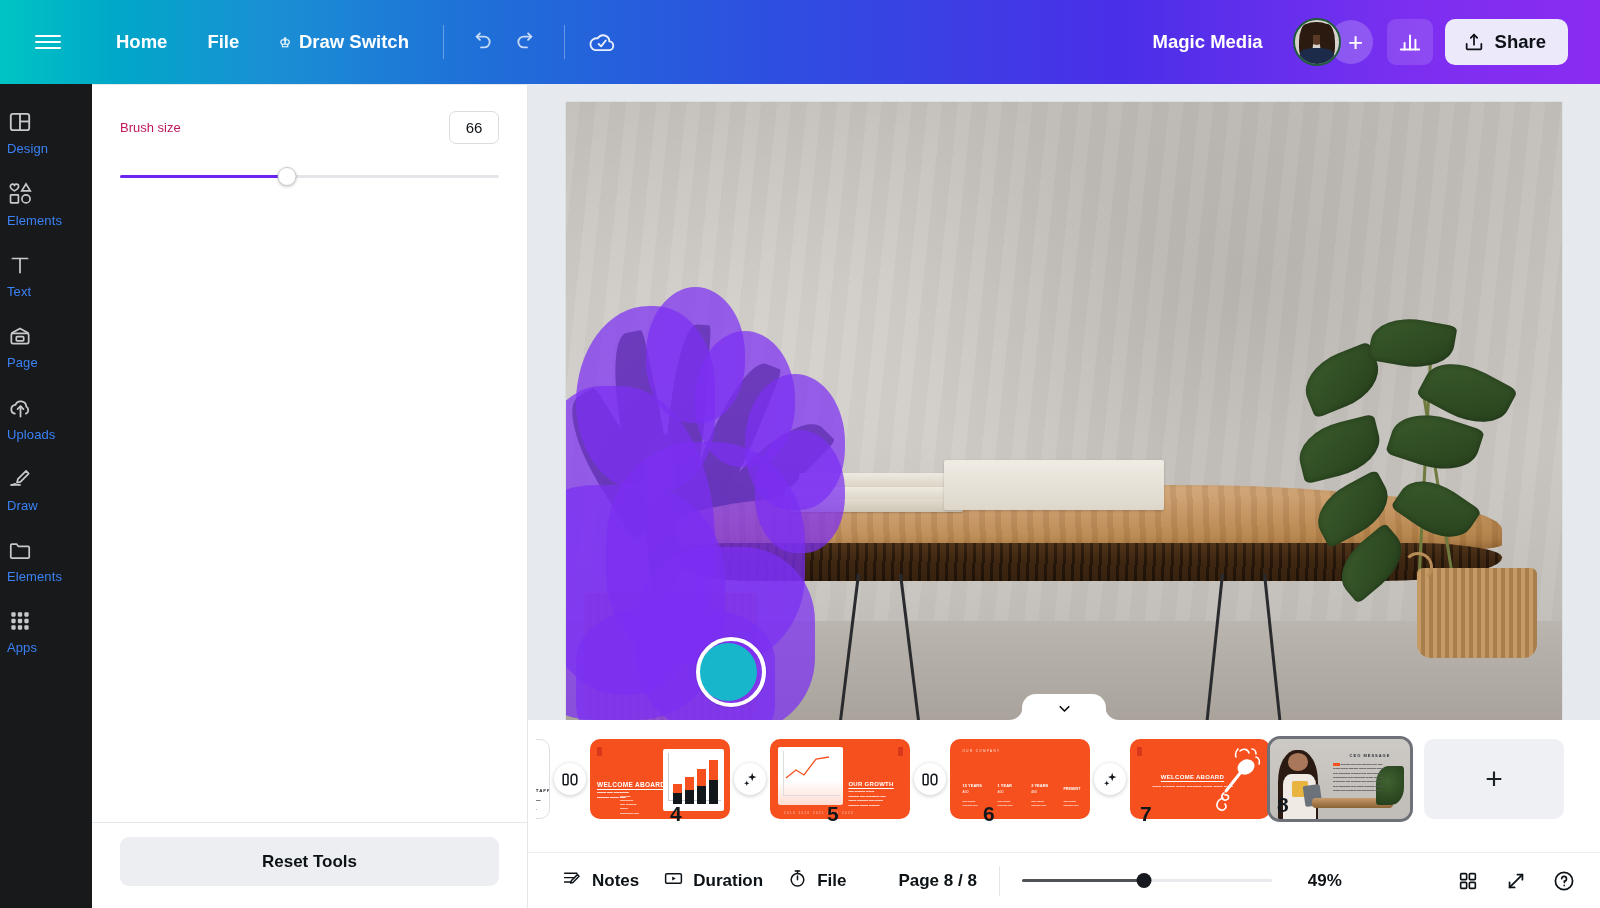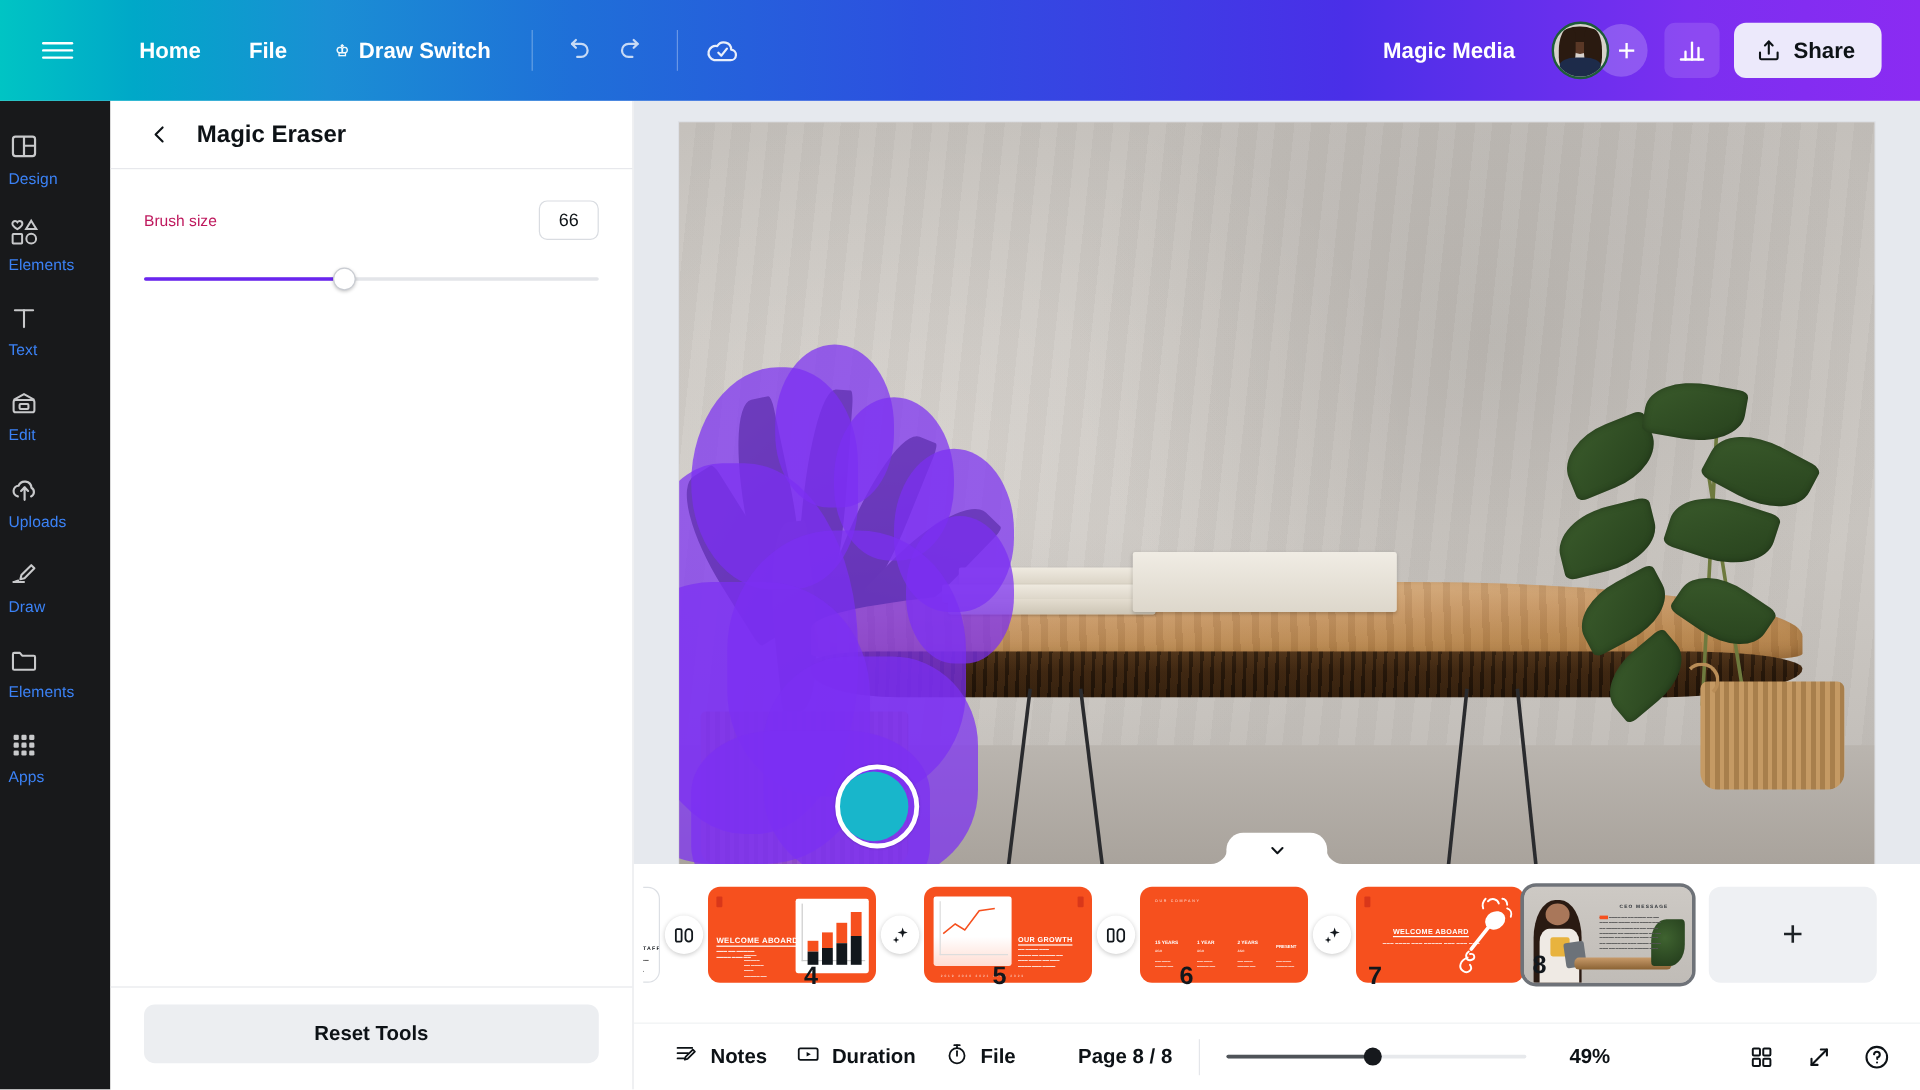--- a/index.html
+++ b/index.html
@@ -365,21 +365,21 @@
       </div>
 
       <div class="rail-item">
         <span>
           <svg width="26" height="26" viewBox="0 0 24 24" fill="none" stroke="#c8c9cb" stroke-width="1.6" stroke-linejoin="round">
             <path d="M4 9.5 12 5l8 4.5"></path>
             <rect x="4" y="9.5" width="16" height="9.5" rx="1.6"></rect>
             <rect x="8.6" y="12.6" width="6.8" height="3.8" rx="0.8"></rect>
           </svg>
         </span>
-        <span class="lbl">Edit</span>
+        <span class="lbl">Page</span>
       </div>
 
       <div class="rail-item">
         <span>
           <svg width="27" height="27" viewBox="0 0 24 24" fill="none" stroke="#c8c9cb" stroke-width="1.6" stroke-linecap="round" stroke-linejoin="round">
             <path d="M7 17.5a4 4 0 0 1 .5-7.9 5 5 0 0 1 9.6 1.5 3.6 3.6 0 0 1-.3 6.4"></path>
             <line x1="12" y1="20" x2="12" y2="11"></line>
               <polyline points="9.4,13.4 12,10.8 14.6,13.4"></polyline>
           </svg>
         </span>
@@ -418,28 +418,20 @@
             <rect x="4" y="16" width="4" height="4" rx="1"></rect>
               <rect x="10" y="16" width="4" height="4" rx="1"></rect>
               <rect x="16" y="16" width="4" height="4" rx="1"></rect>
           </svg>
         </span>
         <span class="lbl">Apps</span>
       </div>
     </div>
 
     <div class="panel">
-      <div class="panel-head">
-        <div class="back-chev">
-          <svg width="20" height="20" viewBox="0 0 24 24" fill="none" stroke="#0d1216" stroke-width="2.1" stroke-linecap="round" stroke-linejoin="round">
-            <polyline points="15,5 8,12 15,19"></polyline>
-          </svg>
-        </div>
-        <div class="panel-title">Magic Eraser</div>
-      </div>
       <div class="panel-sep"></div>
 
       <div class="panel-body">
         <div class="field-row">
           <div class="field-label">Brush size</div>
           <div class="num-box">66</div>
         </div>
         <div class="slider-wrap">
           <div class="slider-track"></div>
           <div class="slider-fill"></div>

